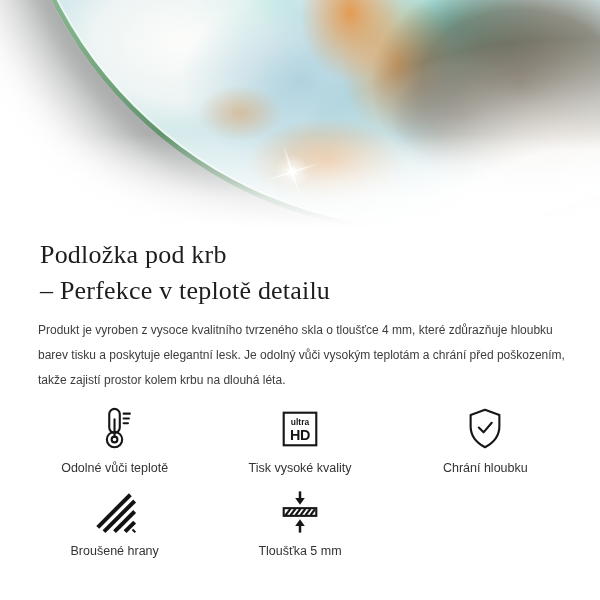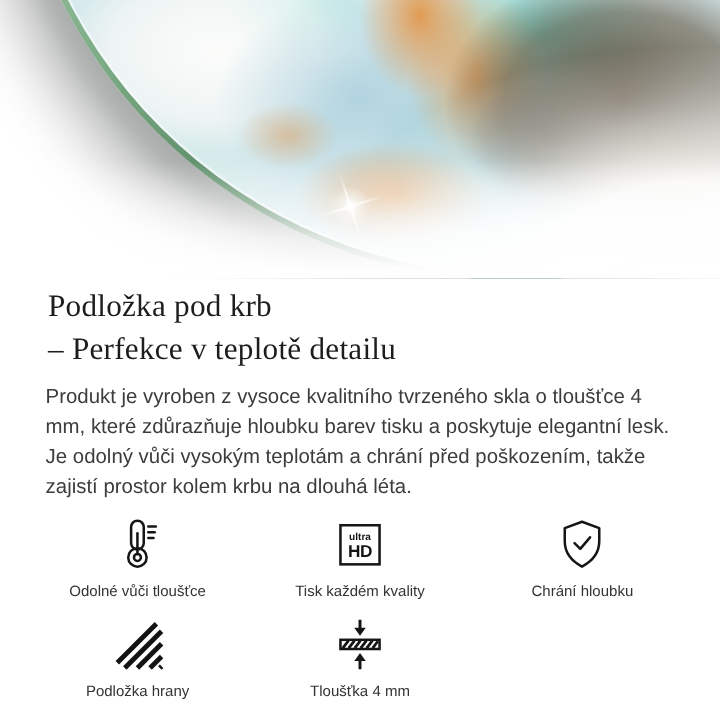--- a/index.html
+++ b/index.html
@@ -57,21 +57,21 @@
   }
 
   
   .content h1 {
     margin:5px 0 0; padding:0 40px;
     font-family:"Liberation Serif", serif; font-weight:400;
     font-size:26px; line-height:36px; color:#1d1d1d; letter-spacing:0.2px;
   }
   .desc {
     margin:9px 0 0; padding:0 30px 0 38px;
-    font-size:17px; line-height:25px; color:#3c3c3c; max-width:540px;
+    font-size:12px; line-height:25px; color:#3c3c3c; max-width:540px;
   }
 
   
   .features {
     margin:13px 22px 0; display:grid;
     grid-template-columns:repeat(3,1fr); row-gap:14px;
   }
   .feature { display:flex; flex-direction:column; align-items:center; }
   .f-icon { height:46px; display:flex; align-items:center; justify-content:flex-start; }
   .f-icon svg { display:block; }
@@ -108,32 +108,32 @@
           <svg width="46" height="46" viewBox="0 0 48 48">
             <rect class="stroke" x="18" y="3" width="11" height="25" rx="5.5"></rect>
             <circle class="stroke" cx="23.5" cy="35" r="8"></circle>
             <circle class="stroke" cx="23.5" cy="35" r="3"></circle>
             <line class="stroke" x1="23.5" y1="14" x2="23.5" y2="32" stroke-linecap="round"></line>
             <line class="stroke" x1="33" y1="8" x2="39.5" y2="8" stroke-linecap="round"></line>
             <line class="stroke" x1="33" y1="13" x2="38.5" y2="13" stroke-linecap="round"></line>
             <line class="stroke" x1="33" y1="18" x2="37.5" y2="18" stroke-linecap="round"></line>
           </svg>
         </div>
-        <div class="f-label">Odolné vůči tloušťce</div>
+        <div class="f-label">Odolné vůči teplotě</div>
       </div>
 
       <div class="feature">
         <div class="f-icon">
           <svg width="46" height="46" viewBox="0 0 48 48">
             <rect class="stroke" x="7" y="7" width="34" height="34" stroke-width="2.6"></rect>
             <text class="badge-top" x="24" y="20" text-anchor="middle">ultra</text>
             <text class="badge-bottom" x="24" y="35" text-anchor="middle">HD</text>
           </svg>
         </div>
-        <div class="f-label">Tisk každém kvality</div>
+        <div class="f-label">Tisk vysoké kvality</div>
       </div>
 
       <div class="feature">
         <div class="f-icon">
           <svg width="46" height="46" viewBox="0 0 48 48">
             <path class="stroke" d="M24 4 L39 9.5 V21 C39 31.5 32.5 38.5 24 43 C15.5 38.5 9 31.5 9 21 V9.5 Z" stroke-linejoin="round"></path>
             <path class="stroke" d="M17.5 22.5 L22.5 27.5 L31 17.5" stroke-width="2.5" stroke-linecap="round" stroke-linejoin="round"></path>
           </svg>
         </div>
         <div class="f-label">Chrání hloubku</div>
@@ -143,37 +143,37 @@
       <div class="feature">
         <div class="f-icon">
           <svg width="46" height="46" viewBox="0 0 48 48">
             <line x1="6" y1="40" x2="40" y2="6" stroke="#131313" stroke-width="4.2"></line>
             <line x1="12.5" y1="44.5" x2="44.5" y2="12.5" stroke="#131313" stroke-width="4.2"></line>
             <line x1="23.5" y1="44.5" x2="44.5" y2="23.5" stroke="#131313" stroke-width="4.2"></line>
             <line x1="34.5" y1="44.5" x2="44.5" y2="34.5" stroke="#131313" stroke-width="4.2"></line>
             <line x1="43" y1="44.5" x2="44.5" y2="43" stroke="#131313" stroke-width="4.2"></line>
           </svg>
         </div>
-        <div class="f-label">Podložka hrany</div>
+        <div class="f-label">Broušené hrany</div>
       </div>
 
       <div class="feature">
         <div class="f-icon">
           <svg width="46" height="46" viewBox="0 0 48 48">
             <rect class="stroke" x="7" y="20" width="34" height="8" stroke-width="2"></rect>
             <line x1="9" y1="27.3" x2="14" y2="20.7" stroke="#161616" stroke-width="2.4"></line>
             <line x1="14.2" y1="27.3" x2="19.2" y2="20.7" stroke="#161616" stroke-width="2.4"></line>
             <line x1="19.4" y1="27.3" x2="24.4" y2="20.7" stroke="#161616" stroke-width="2.4"></line>
             <line x1="24.6" y1="27.3" x2="29.6" y2="20.7" stroke="#161616" stroke-width="2.4"></line>
             <line x1="29.8" y1="27.3" x2="34.8" y2="20.7" stroke="#161616" stroke-width="2.4"></line>
             <line x1="35" y1="27.3" x2="39.5" y2="21.3" stroke="#161616" stroke-width="2.4"></line>
             <line x1="24" y1="2.5" x2="24" y2="10" stroke="#161616" stroke-width="2.6"></line>
             <polygon points="19,9.5 29,9.5 24,16.5" fill="#161616"></polygon>
             <line x1="24" y1="45.5" x2="24" y2="38" stroke="#161616" stroke-width="2.6"></line>
             <polygon points="19,38.5 29,38.5 24,31.5" fill="#161616"></polygon>
           </svg>
         </div>
-        <div class="f-label">Tloušťka 4 mm</div>
+        <div class="f-label">Tloušťka 5 mm</div>
       </div>
 
     </div>
   </div>
 </div>
 
 </body></html>

